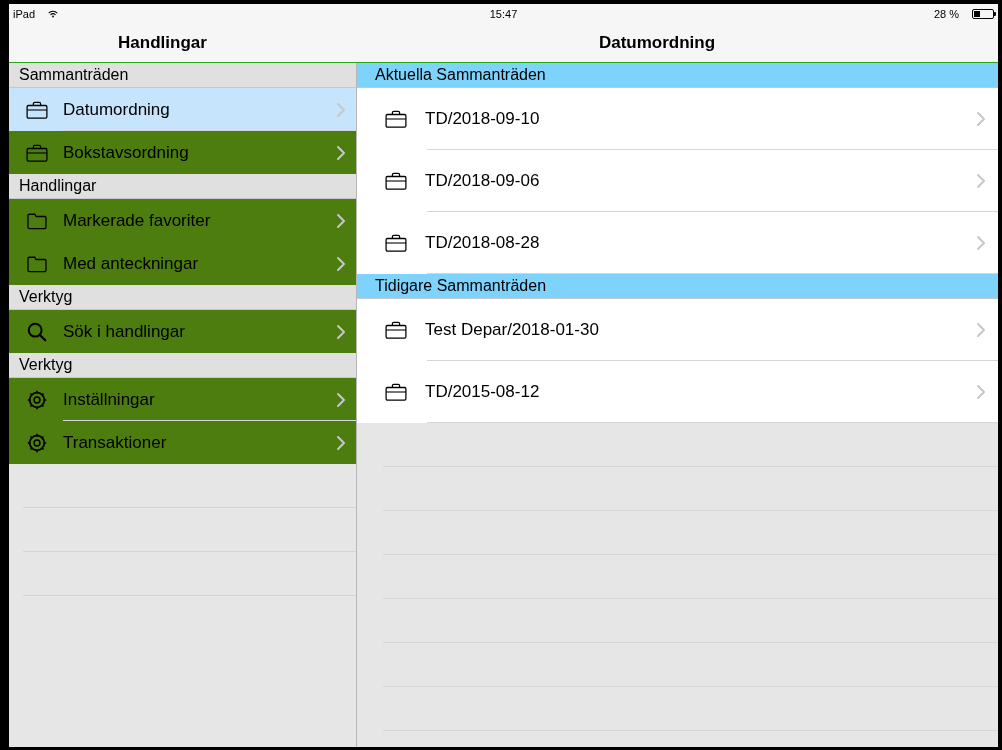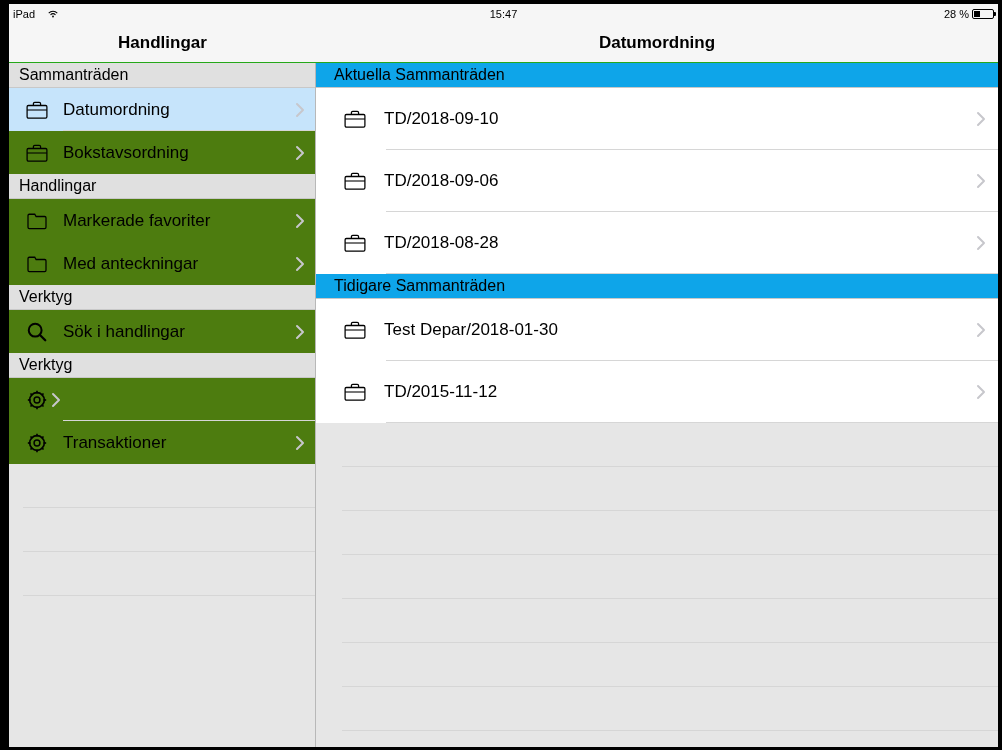--- a/index.html
+++ b/index.html
@@ -1,45 +1,45 @@
 <!DOCTYPE html>
 <html><head>
   <meta charset="utf-8">
   <style>
     * { box-sizing: border-box; margin: 0; padding: 0; }
     html, body { width: 1002px; height: 750px; font-family: -apple-system, Helvetica, Arial, sans-serif; background: #000; overflow: hidden; }
     .device { position: absolute; top: 4px; left: 9px; right: 4px; bottom: 3px; background: #e6e6e6; display: flex; flex-direction: column; }
     .status-bar { height: 19px; background: #f6f6f6; display: flex; align-items: center; justify-content: space-between; font-size: 11px; padding: 0 4px; color: #000; }
     .status-left { display: flex; align-items: center; gap: 12px; font-weight: 400; }
     .status-center { position: absolute; left: 50%; transform: translateX(-50%); font-weight: 500; }
-    .status-right { display: flex; align-items: center; gap: 3px; }
+    .status-right { display: flex; align-items: center; gap: 13px; }
     .wifi-icon { width: 12px; height: 10px; }
     .battery { width: 22px; height: 10px; border: 1px solid #000; border-radius: 2px; position: relative; }
     .battery::after { content: ""; position: absolute; right: -3px; top: 2px; width: 2px; height: 4px; background: #000; border-radius: 0 1px 1px 0; }
     .battery-fill { position: absolute; left: 1px; top: 1px; bottom: 1px; width: 28%; background: #000; }
     .titles { height: 40px; background: #f6f6f6; border-bottom: 1px solid #26a81a; display: flex; }
     .title-left { width: 307px; display: flex; align-items: center; justify-content: center; font-size: 17px; font-weight: 600; }
     .title-right { flex: 1; display: flex; align-items: center; justify-content: center; font-size: 17px; font-weight: 600; }
     .content { flex: 1; display: flex; overflow: hidden; }
-    .sidebar { width: 307px; background: #e6e6e6; border-right: 1px solid #b8b8b8; display: flex; flex-direction: column; }
+    .sidebar { width: 348px; background: #e6e6e6; border-right: 1px solid #b8b8b8; display: flex; flex-direction: column; }
     .main { flex: 1; background: #e6e6e6; display: flex; flex-direction: column; }
     .section-header { background: #e0e0e0; padding: 3px 10px 3px 10px; font-size: 16px; font-weight: 400; border-bottom: 1px solid #c8c8c8; color: #000; }
     .row { background: #4d7c0f; display: flex; align-items: center; height: 43px; padding: 0 10px 0 14px; position: relative; cursor: pointer; }
     .row.selected { background: #c6e4fb; }
     .row-icon { width: 28px; display: flex; align-items: center; justify-content: center; }
     .row-label { flex: 1; font-size: 17px; font-weight: 400; padding-left: 12px; color: #000; }
     .row-chevron { color: #c7c7cc; font-size: 20px; }
     .row-sep { position: absolute; bottom: 0; left: 54px; right: 0; height: 1px; background: #d6d6d6; }
     .main .row-sep { left: 70px; }
     .row:last-child .row-sep { display: none; }
     .group { display: flex; flex-direction: column; }
     .main-row { background: #fff; display: flex; align-items: center; height: 62px; padding: 0 12px 0 26px; position: relative; cursor: pointer; }
     .main-row-icon { width: 26px; display: flex; align-items: center; justify-content: center; }
     .main-row-label { flex: 1; font-size: 17px; padding-left: 16px; color: #000; }
-    .main-section-header { background: #0ea5e9; padding: 3px 10px 3px 18px; font-size: 16px; font-weight: 400; border-bottom: 1px solid #c8c8c8; color: #000; }
+    .main-section-header { background: #7dd3fc; padding: 3px 10px 3px 18px; font-size: 16px; font-weight: 400; border-bottom: 1px solid #c8c8c8; color: #000; }
     .filler { flex: 1; background: #e6e6e6; }
     .ghost-lines { }
     .ghost-line { height: 44px; border-bottom: 1px solid #d6d6d6; margin-left: 14px; }
     .main .ghost-line { margin-left: 26px; }
     svg { display: block; }
   </style>
 </head>
 <body>
 
 <div class="device">
@@ -162,20 +162,21 @@
                     <line x1="12" y1="19" x2="12" y2="22"></line>
                     <line x1="2" y1="12" x2="5" y2="12"></line>
                     <line x1="19" y1="12" x2="22" y2="12"></line>
                     <line x1="4.9" y1="4.9" x2="7" y2="7"></line>
                     <line x1="17" y1="17" x2="19.1" y2="19.1"></line>
                     <line x1="4.9" y1="19.1" x2="7" y2="17"></line>
                     <line x1="17" y1="7" x2="19.1" y2="4.9"></line>
                   </g>
                 </svg>
               </span>
+              <span class="row-label">Inställningar</span>
               <span class="row-chevron">
                 <svg width="10" height="16" viewBox="0 0 10 16">
                   <path d="M2 2l6 6-6 6" fill="none" stroke="#c7c7cc" stroke-width="2" stroke-linecap="round" stroke-linejoin="round"></path>
                 </svg>
               </span>
               <div class="row-sep"></div>
             </div>
             <div class="row">
               <span class="row-icon">
                 <svg width="22" height="22" viewBox="0 0 24 24">
@@ -282,21 +283,21 @@
               <div class="row-sep"></div>
             </div>
             <div class="main-row">
               <span class="main-row-icon">
                 <svg width="22" height="18" viewBox="0 0 24 20">
                   <rect x="1" y="5" width="22" height="14" rx="1.5" fill="none" stroke="#000" stroke-width="1.4"></rect>
                   <path d="M8 5V3a1.5 1.5 0 011.5-1.5h5A1.5 1.5 0 0116 3v2" fill="none" stroke="#000" stroke-width="1.4"></path>
                   <line x1="1" y1="10" x2="23" y2="10" stroke="#000" stroke-width="1.2"></line>
                 </svg>
               </span>
-              <span class="main-row-label">TD/2015-11-12</span>
+              <span class="main-row-label">TD/2015-08-12</span>
               <span class="row-chevron">
                 <svg width="10" height="16" viewBox="0 0 10 16">
                   <path d="M2 2l6 6-6 6" fill="none" stroke="#c7c7cc" stroke-width="2" stroke-linecap="round" stroke-linejoin="round"></path>
                 </svg>
               </span>
               <div class="row-sep"></div>
             </div>
           </div>
         </div>
       <div class="ghost-lines">

